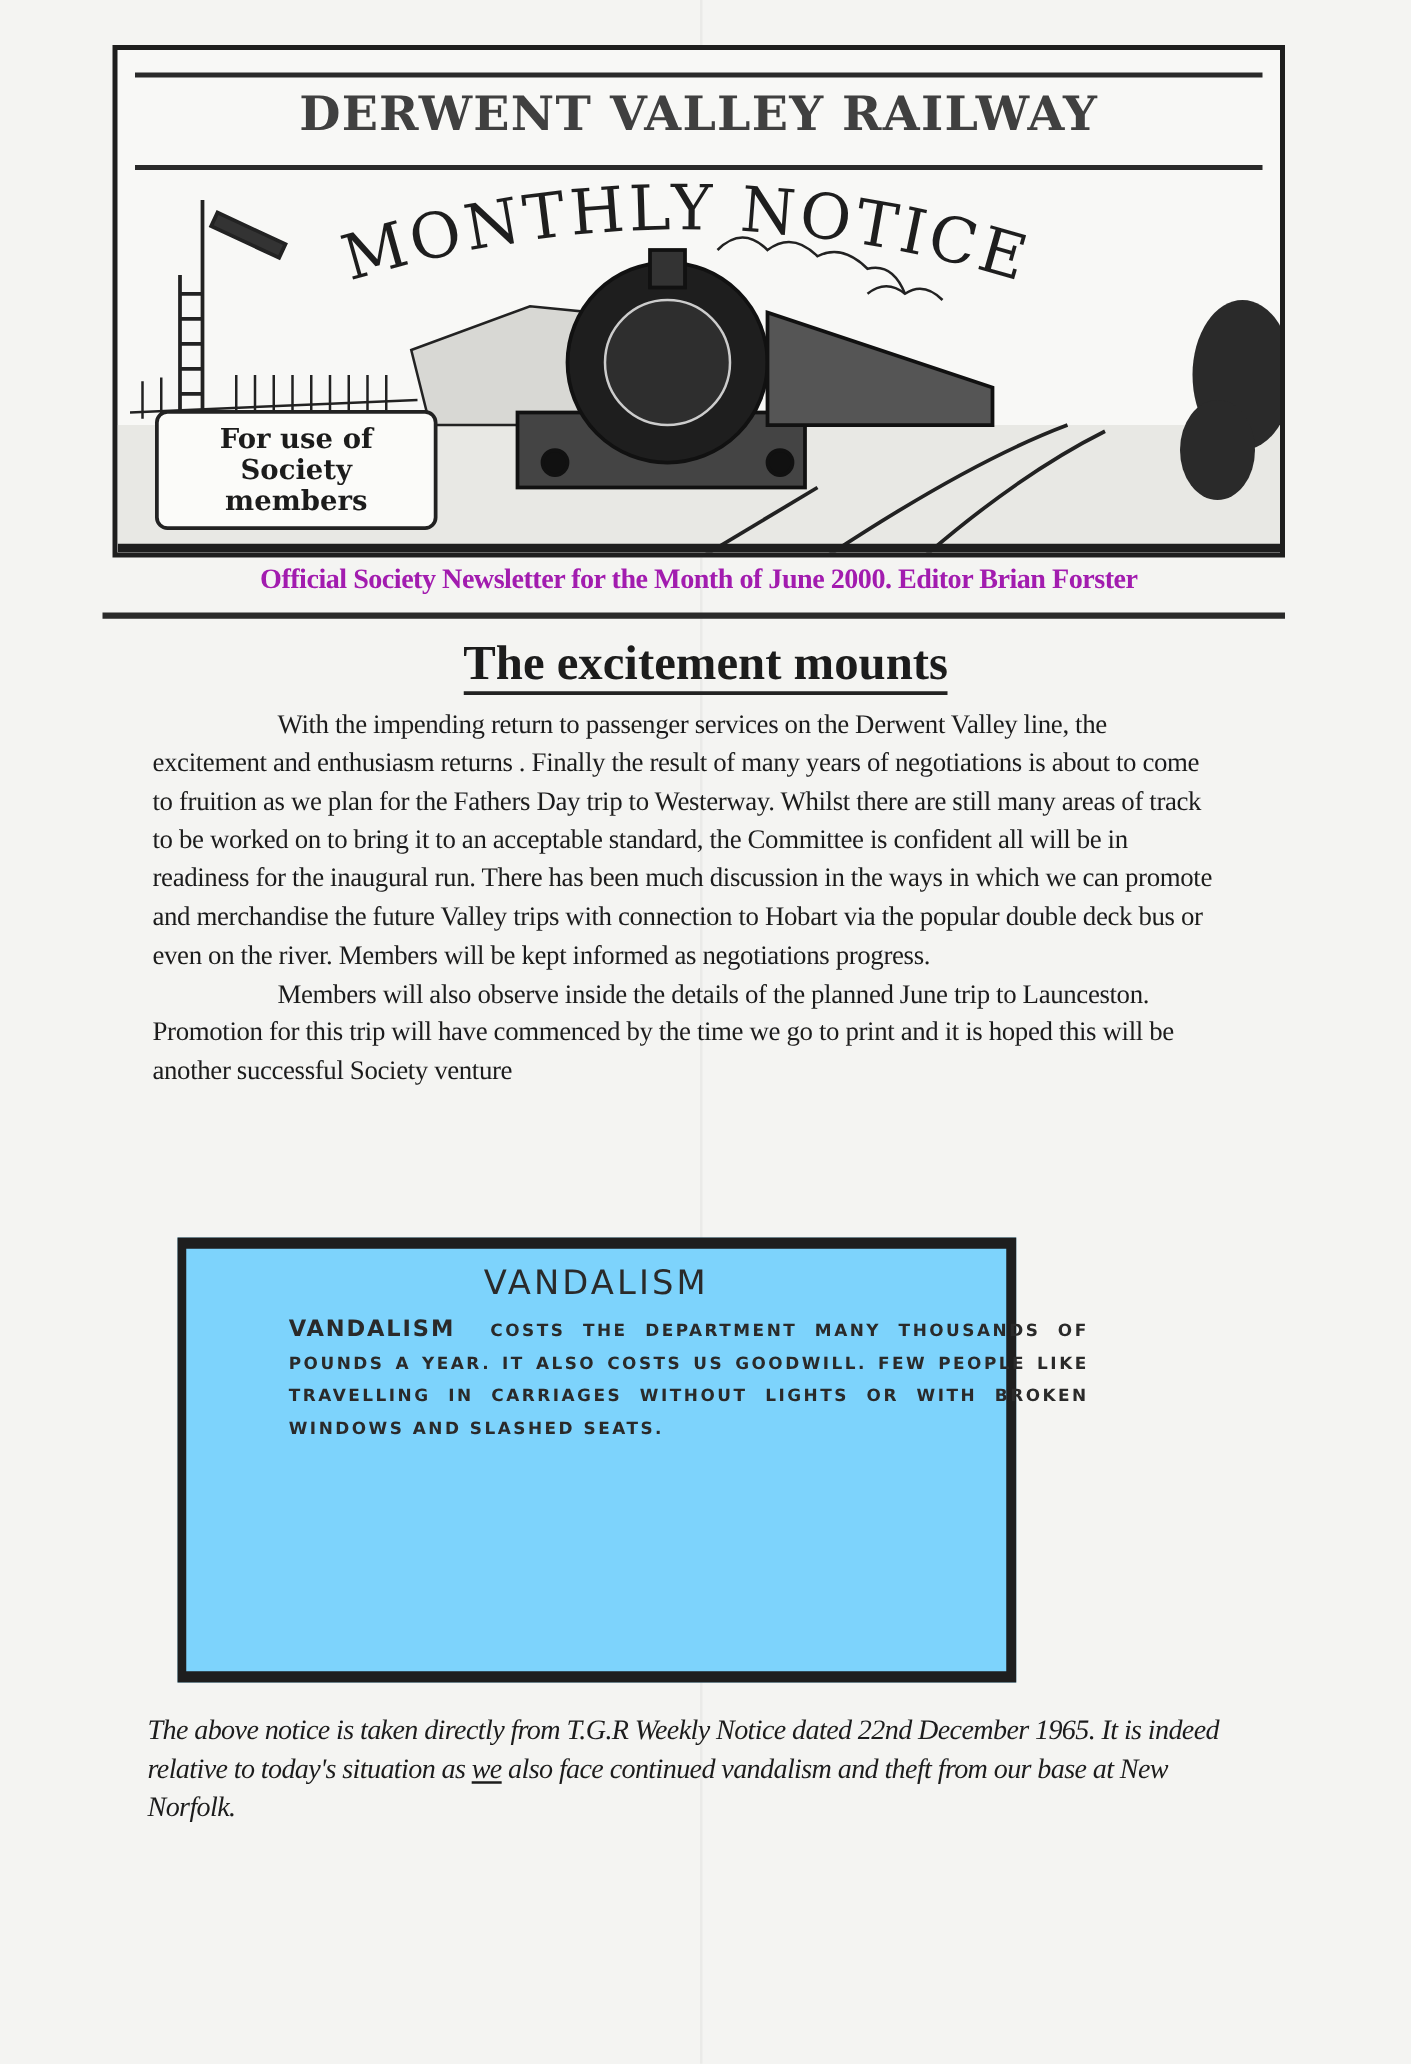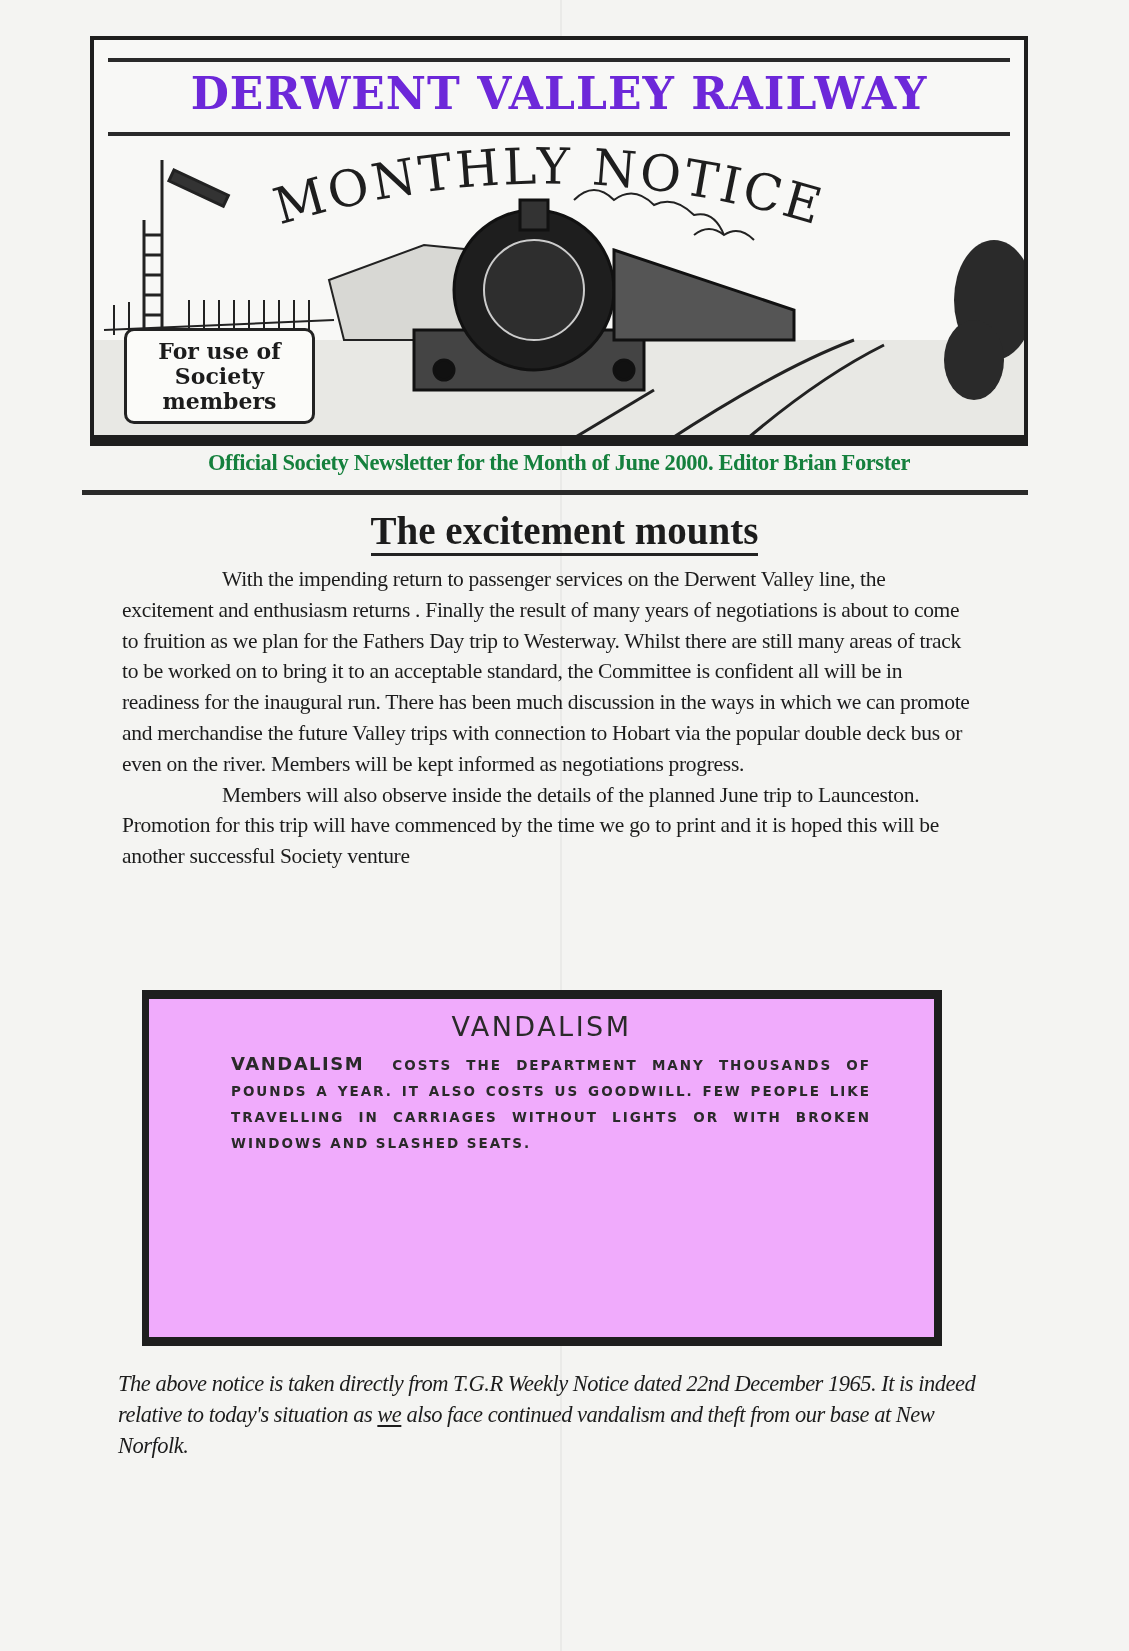--- a/index.html
+++ b/index.html
@@ -5,33 +5,33 @@
   html, body { margin:0; padding:0; }
   body {
     width:1129px; height:1651px; background:#f4f4f2; position:relative; overflow:hidden;
     font-family:"Liberation Serif", serif; color:#1c1c1c;
   }
   .fold { position:absolute; left:560px; top:0; width:2px; height:1651px; background:rgba(0,0,0,0.04); }
   
   .masthead { position:absolute; left:90px; top:36px; width:938px; height:410px; border:4px solid #1e1e1e; box-sizing:border-box; background:#f8f8f6; overflow:hidden; }
   .rule { position:absolute; left:14px; right:14px; height:4px; background:#2a2a2a; }
   .r1 { top:18px; } .r2 { top:92px; }
-  .mast-title { position:absolute; left:14px; right:14px; top:28px; text-align:center; font-family:"DejaVu Serif", serif; font-weight:bold; font-size:44px; letter-spacing:1px; color:#6d28d9; }
+  .mast-title { position:absolute; left:14px; right:14px; top:28px; text-align:center; font-family:"DejaVu Serif", serif; font-weight:bold; font-size:38px; letter-spacing:1px; color:#404040; }
   .illus { position:absolute; left:0; top:100px; width:930px; height:310px; }
-  .members-box { position:absolute; left:30px; top:288px; width:191px; height:96px; border:3px solid #222; border-radius:10px; background:#fbfbf9; text-align:center; font-family:"DejaVu Serif", serif; font-weight:bold; font-size:22px; line-height:25px; padding-top:8px; box-sizing:border-box; }
+  .members-box { position:absolute; left:30px; top:288px; width:226px; height:96px; border:3px solid #222; border-radius:10px; background:#fbfbf9; text-align:center; font-family:"DejaVu Serif", serif; font-weight:bold; font-size:22px; line-height:25px; padding-top:8px; box-sizing:border-box; }
   .no-oval { position:absolute; left:736px; top:282px; width:206px; height:130px; border:3px solid #222; border-radius:50%; background:#fbfbf9; text-align:center; box-sizing:border-box; padding-top:26px; font-family:"Liberation Serif", serif; font-weight:bold; font-size:22px; line-height:28px; }
   .no-label { text-decoration:underline; text-underline-offset:3px; }
-  .subtitle { position:absolute; left:90px; top:450px; width:938px; text-align:center; font-family:"Liberation Serif", serif; font-weight:bold; font-size:22.5px; letter-spacing:-0.4px; color:#15803d; }
+  .subtitle { position:absolute; left:90px; top:450px; width:938px; text-align:center; font-family:"Liberation Serif", serif; font-weight:bold; font-size:22.5px; letter-spacing:-0.4px; color:#a21caf; }
   .subrule { position:absolute; left:82px; top:490px; width:946px; height:5px; background:#2a2a2a; }
   .headline { position:absolute; left:0; width:1129px; top:508px; text-align:center; font-family:"Liberation Serif", serif; font-weight:bold; font-size:39px; }
   .headline span { border-bottom:3px solid #222; padding-bottom:1px; }
   .article { position:absolute; left:122px; top:564px; width:850px; font-size:21.5px; line-height:30.8px; letter-spacing:-0.3px; }
   .article p { margin:0; text-indent:100px; }
   
-  .notice { position:absolute; left:142px; top:990px; width:800px; height:356px; border-left:7px solid #1e1e1e; border-right:8px solid #1e1e1e; border-top:9px solid #1e1e1e; border-bottom:9px solid #1e1e1e; box-sizing:border-box; background:#f0abfc; font-family:"DejaVu Sans", sans-serif; color:#2a2a2a; }
+  .notice { position:absolute; left:142px; top:990px; width:671px; height:356px; border-left:7px solid #1e1e1e; border-right:8px solid #1e1e1e; border-top:9px solid #1e1e1e; border-bottom:9px solid #1e1e1e; box-sizing:border-box; background:#7dd3fc; font-family:"DejaVu Sans", sans-serif; color:#2a2a2a; }
   .notice-title { position:absolute; left:0; right:0; top:12px; text-align:center; font-size:27px; letter-spacing:2.5px; font-weight:normal; }
   .notice-body { position:absolute; left:82px; top:44px; width:640px; font-size:13.5px; font-weight:bold; letter-spacing:2px; line-height:26px; text-align:justify; }
   .notice-body p { margin:0; }
   .notice-body .lead { font-size:18px; letter-spacing:1.5px; }
   .notice-body p.indent { text-indent:140px; margin-top:8px; }
   .footnote { position:absolute; left:118px; top:1368px; width:860px; font-family:"Liberation Serif", serif; font-style:italic; font-size:22.5px; line-height:31px; letter-spacing:-0.5px; }
   .footnote u { text-underline-offset:3px; }
 </style>
 </head>
 <body>

